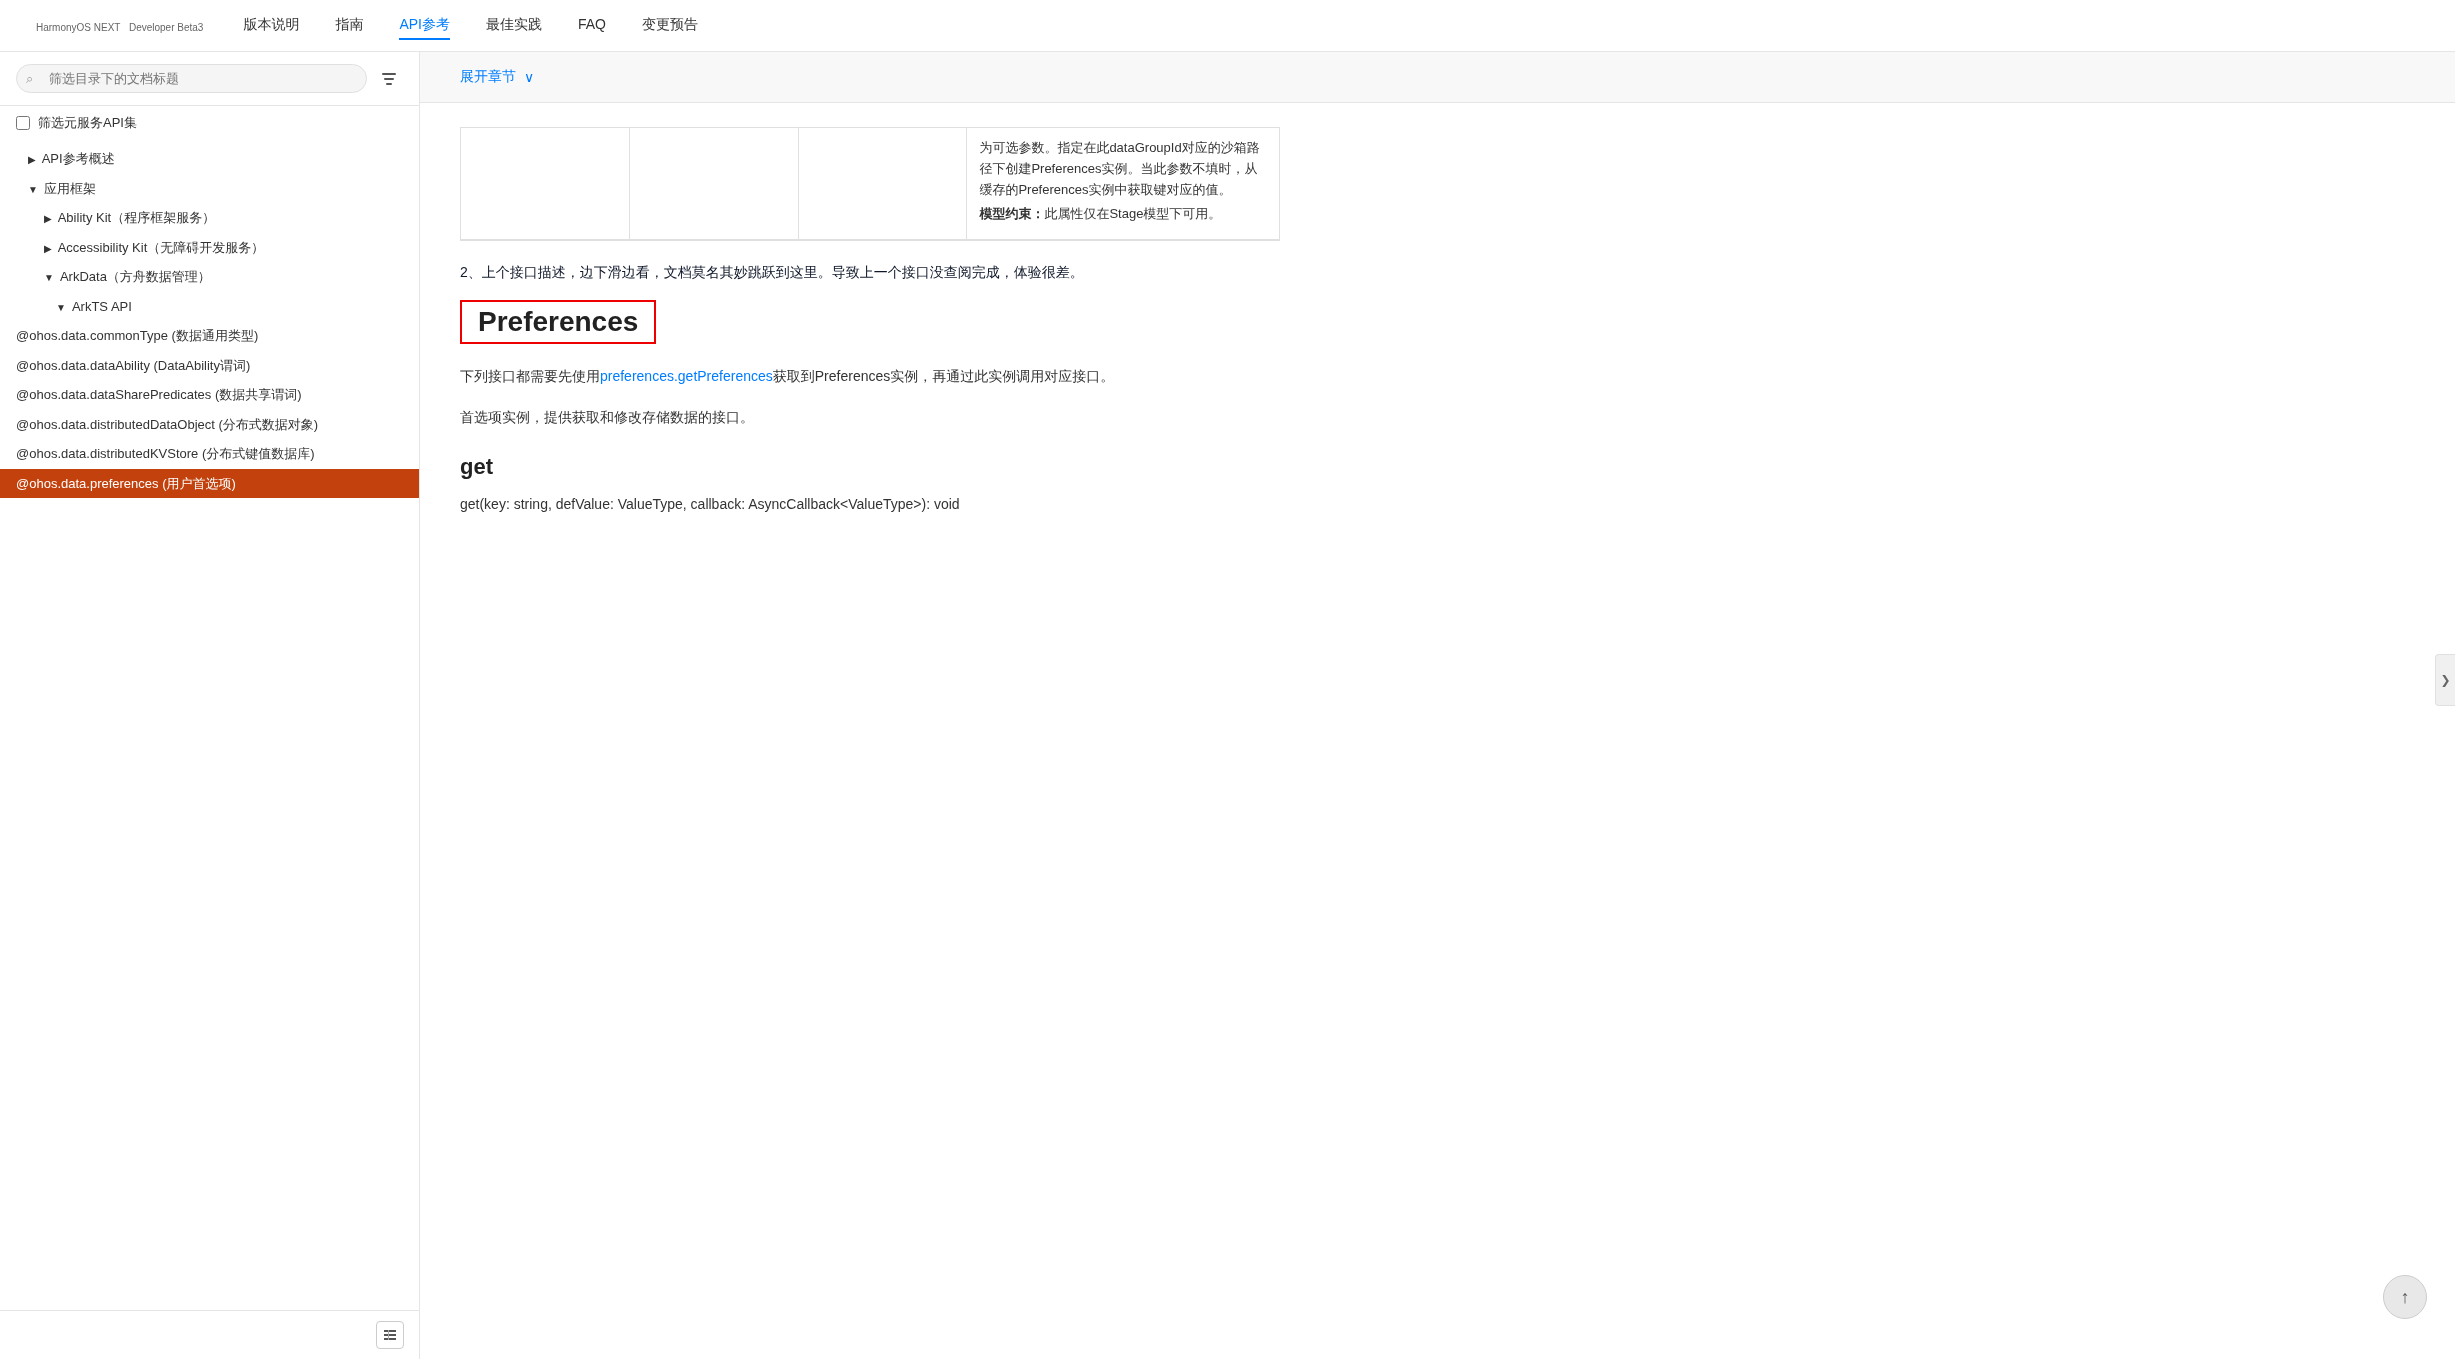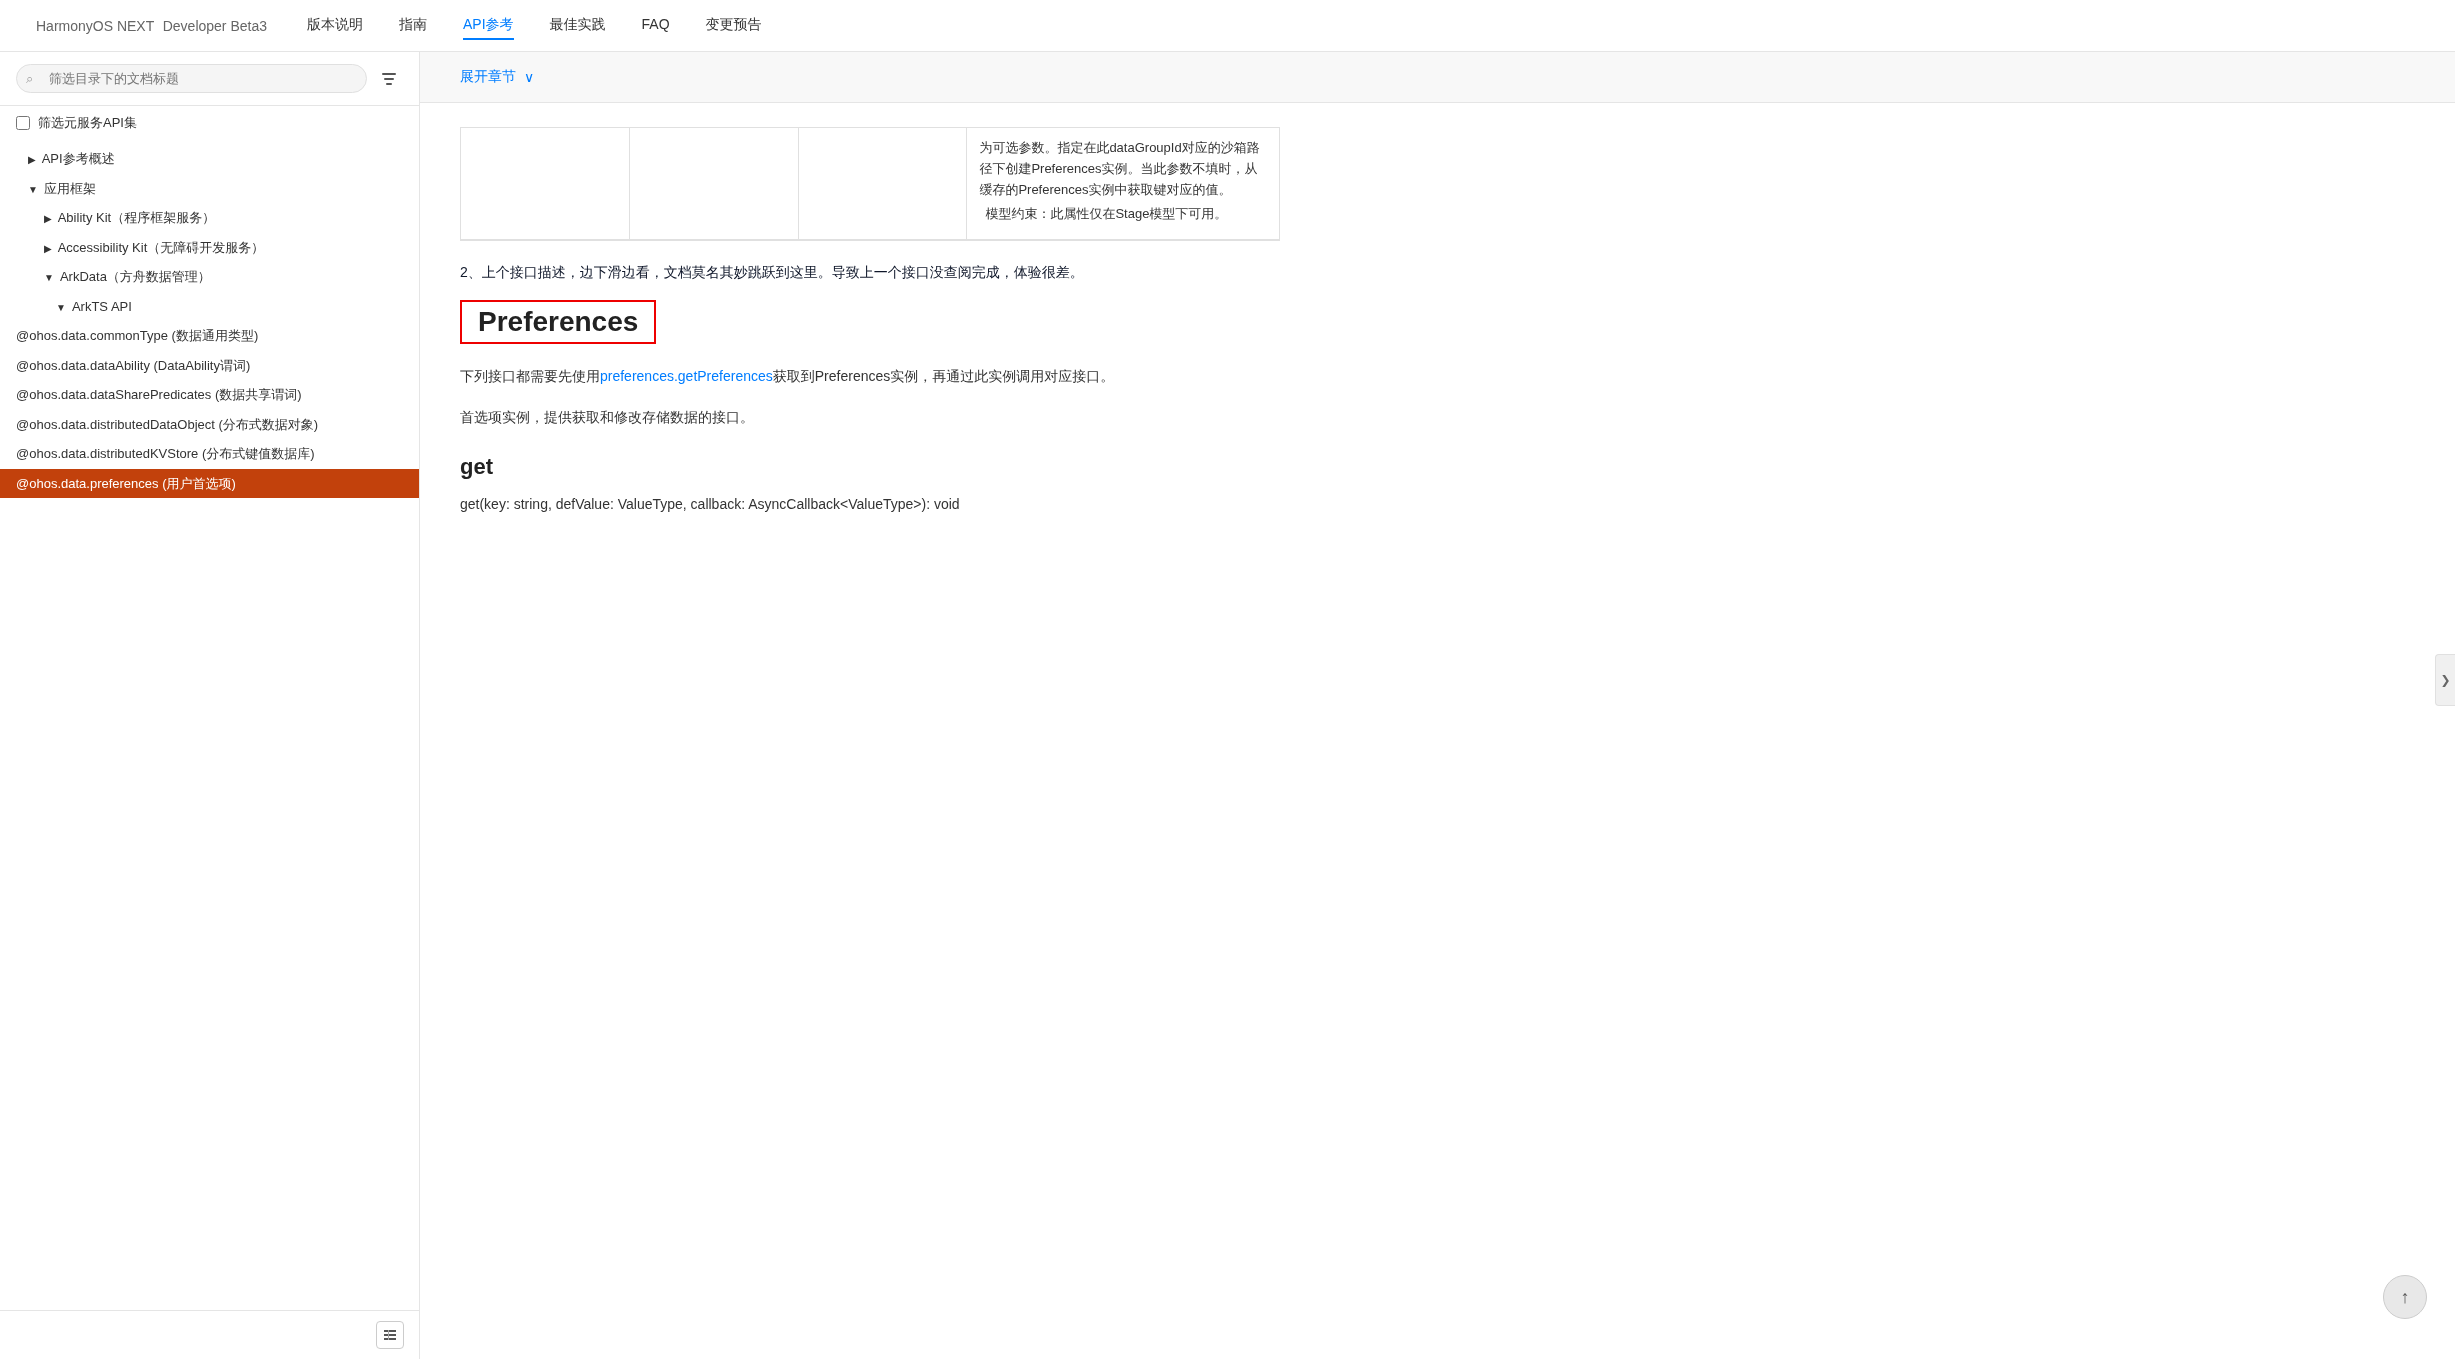--- a/index.html
+++ b/index.html
@@ -14,21 +14,21 @@
       border-bottom: 1px solid #e5e5e5;
       background: #fff;
     }
     .nav-logo {
       font-size: 16px;
       font-weight: 600;
       color: #222;
       margin-right: 40px;
       white-space: nowrap;
     }
-    .nav-logo span { color: #666; font-weight: 400; font-size: 14px; margin-left: 4px; }
+    .nav-logo span { color: #666; font-weight: 400; font-size: 10px; margin-left: 4px; }
     .nav-links { display: flex; gap: 36px; flex: 1; }
     .nav-link {
       font-size: 14px;
       color: #333;
       cursor: pointer;
       text-decoration: none;
       padding: 4px 0;
     }
     .nav-link.active { color: #007DFF; border-bottom: 2px solid #007DFF; }
 
@@ -166,21 +166,21 @@
     }
     .table-cell {
       border-right: 1px solid #e0e0e0;
       padding: 10px 12px;
       font-size: 13px;
       flex: 1;
     }
     .table-cell:last-child { border-right: none; }
     .table-cell.wide { flex: 2; }
     .table-cell p { margin-bottom: 4px; line-height: 1.6; }
-    .table-cell strong { font-weight: 400; margin-left: 6px; }
+    .table-cell strong { font-weight: 700; }
 
     
     .red-note {
       color: #0f172a;
       font-size: 14px;
       margin: 20px 0 16px;
       line-height: 1.6;
     }
 
     

